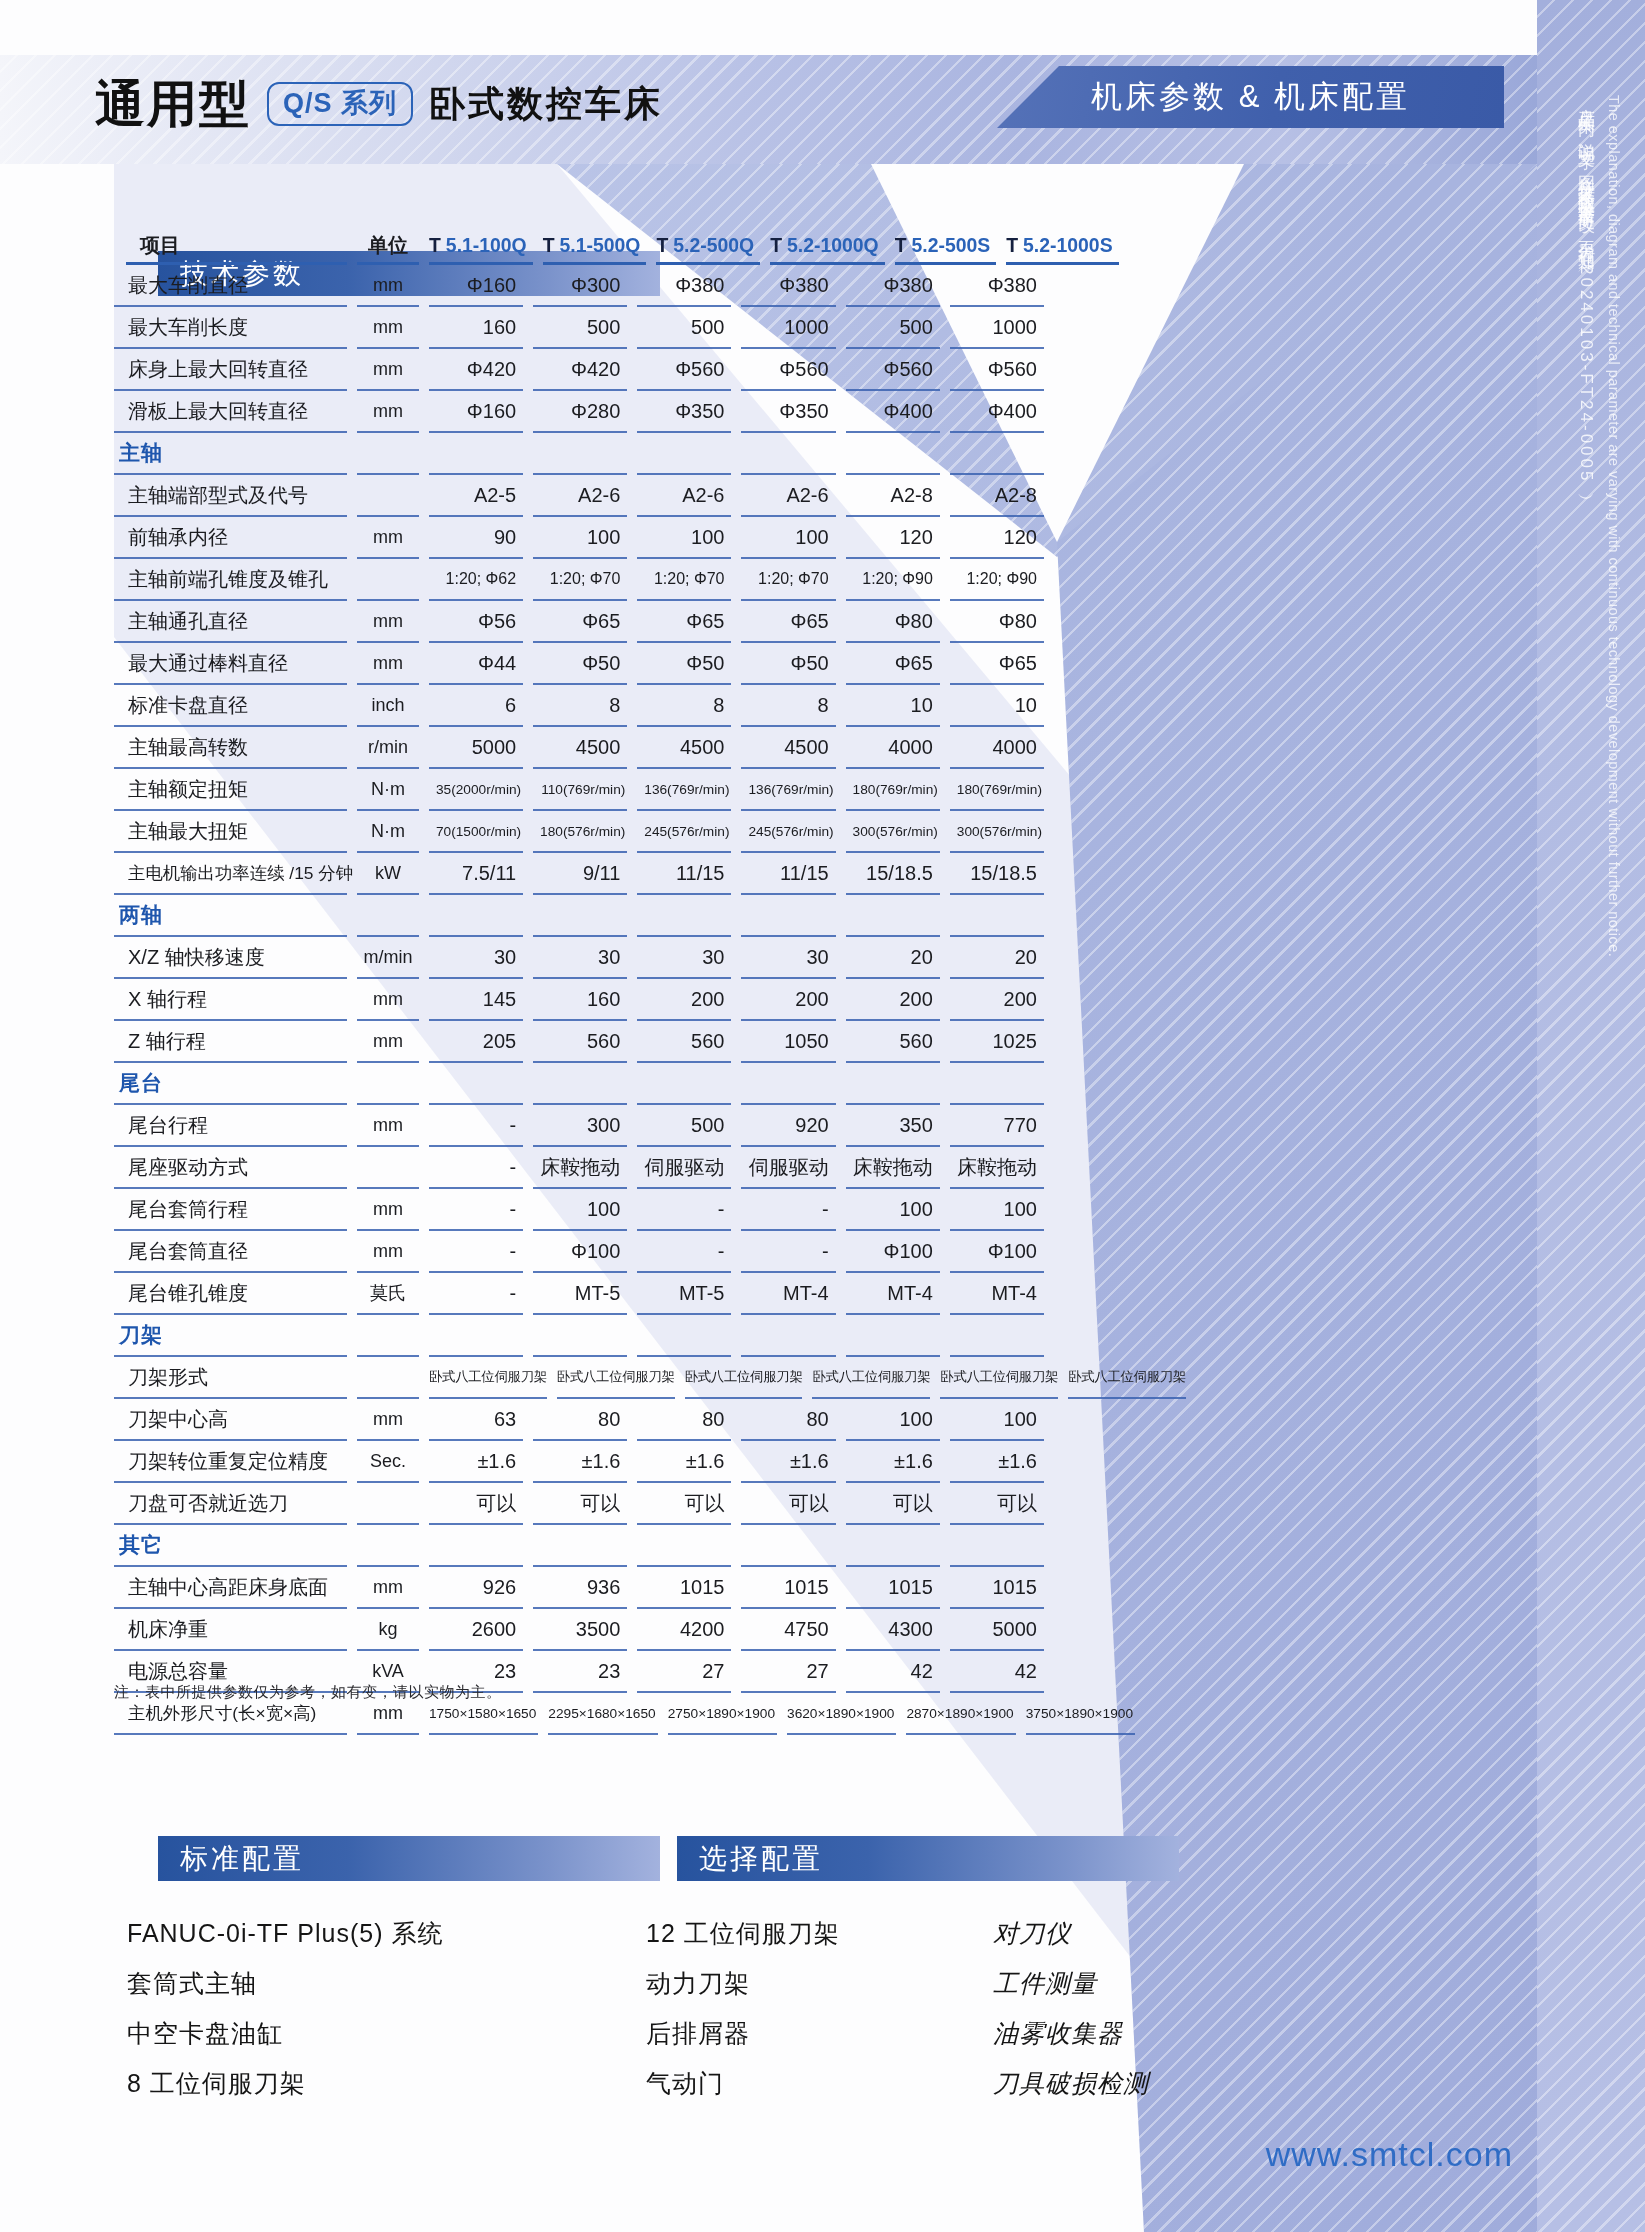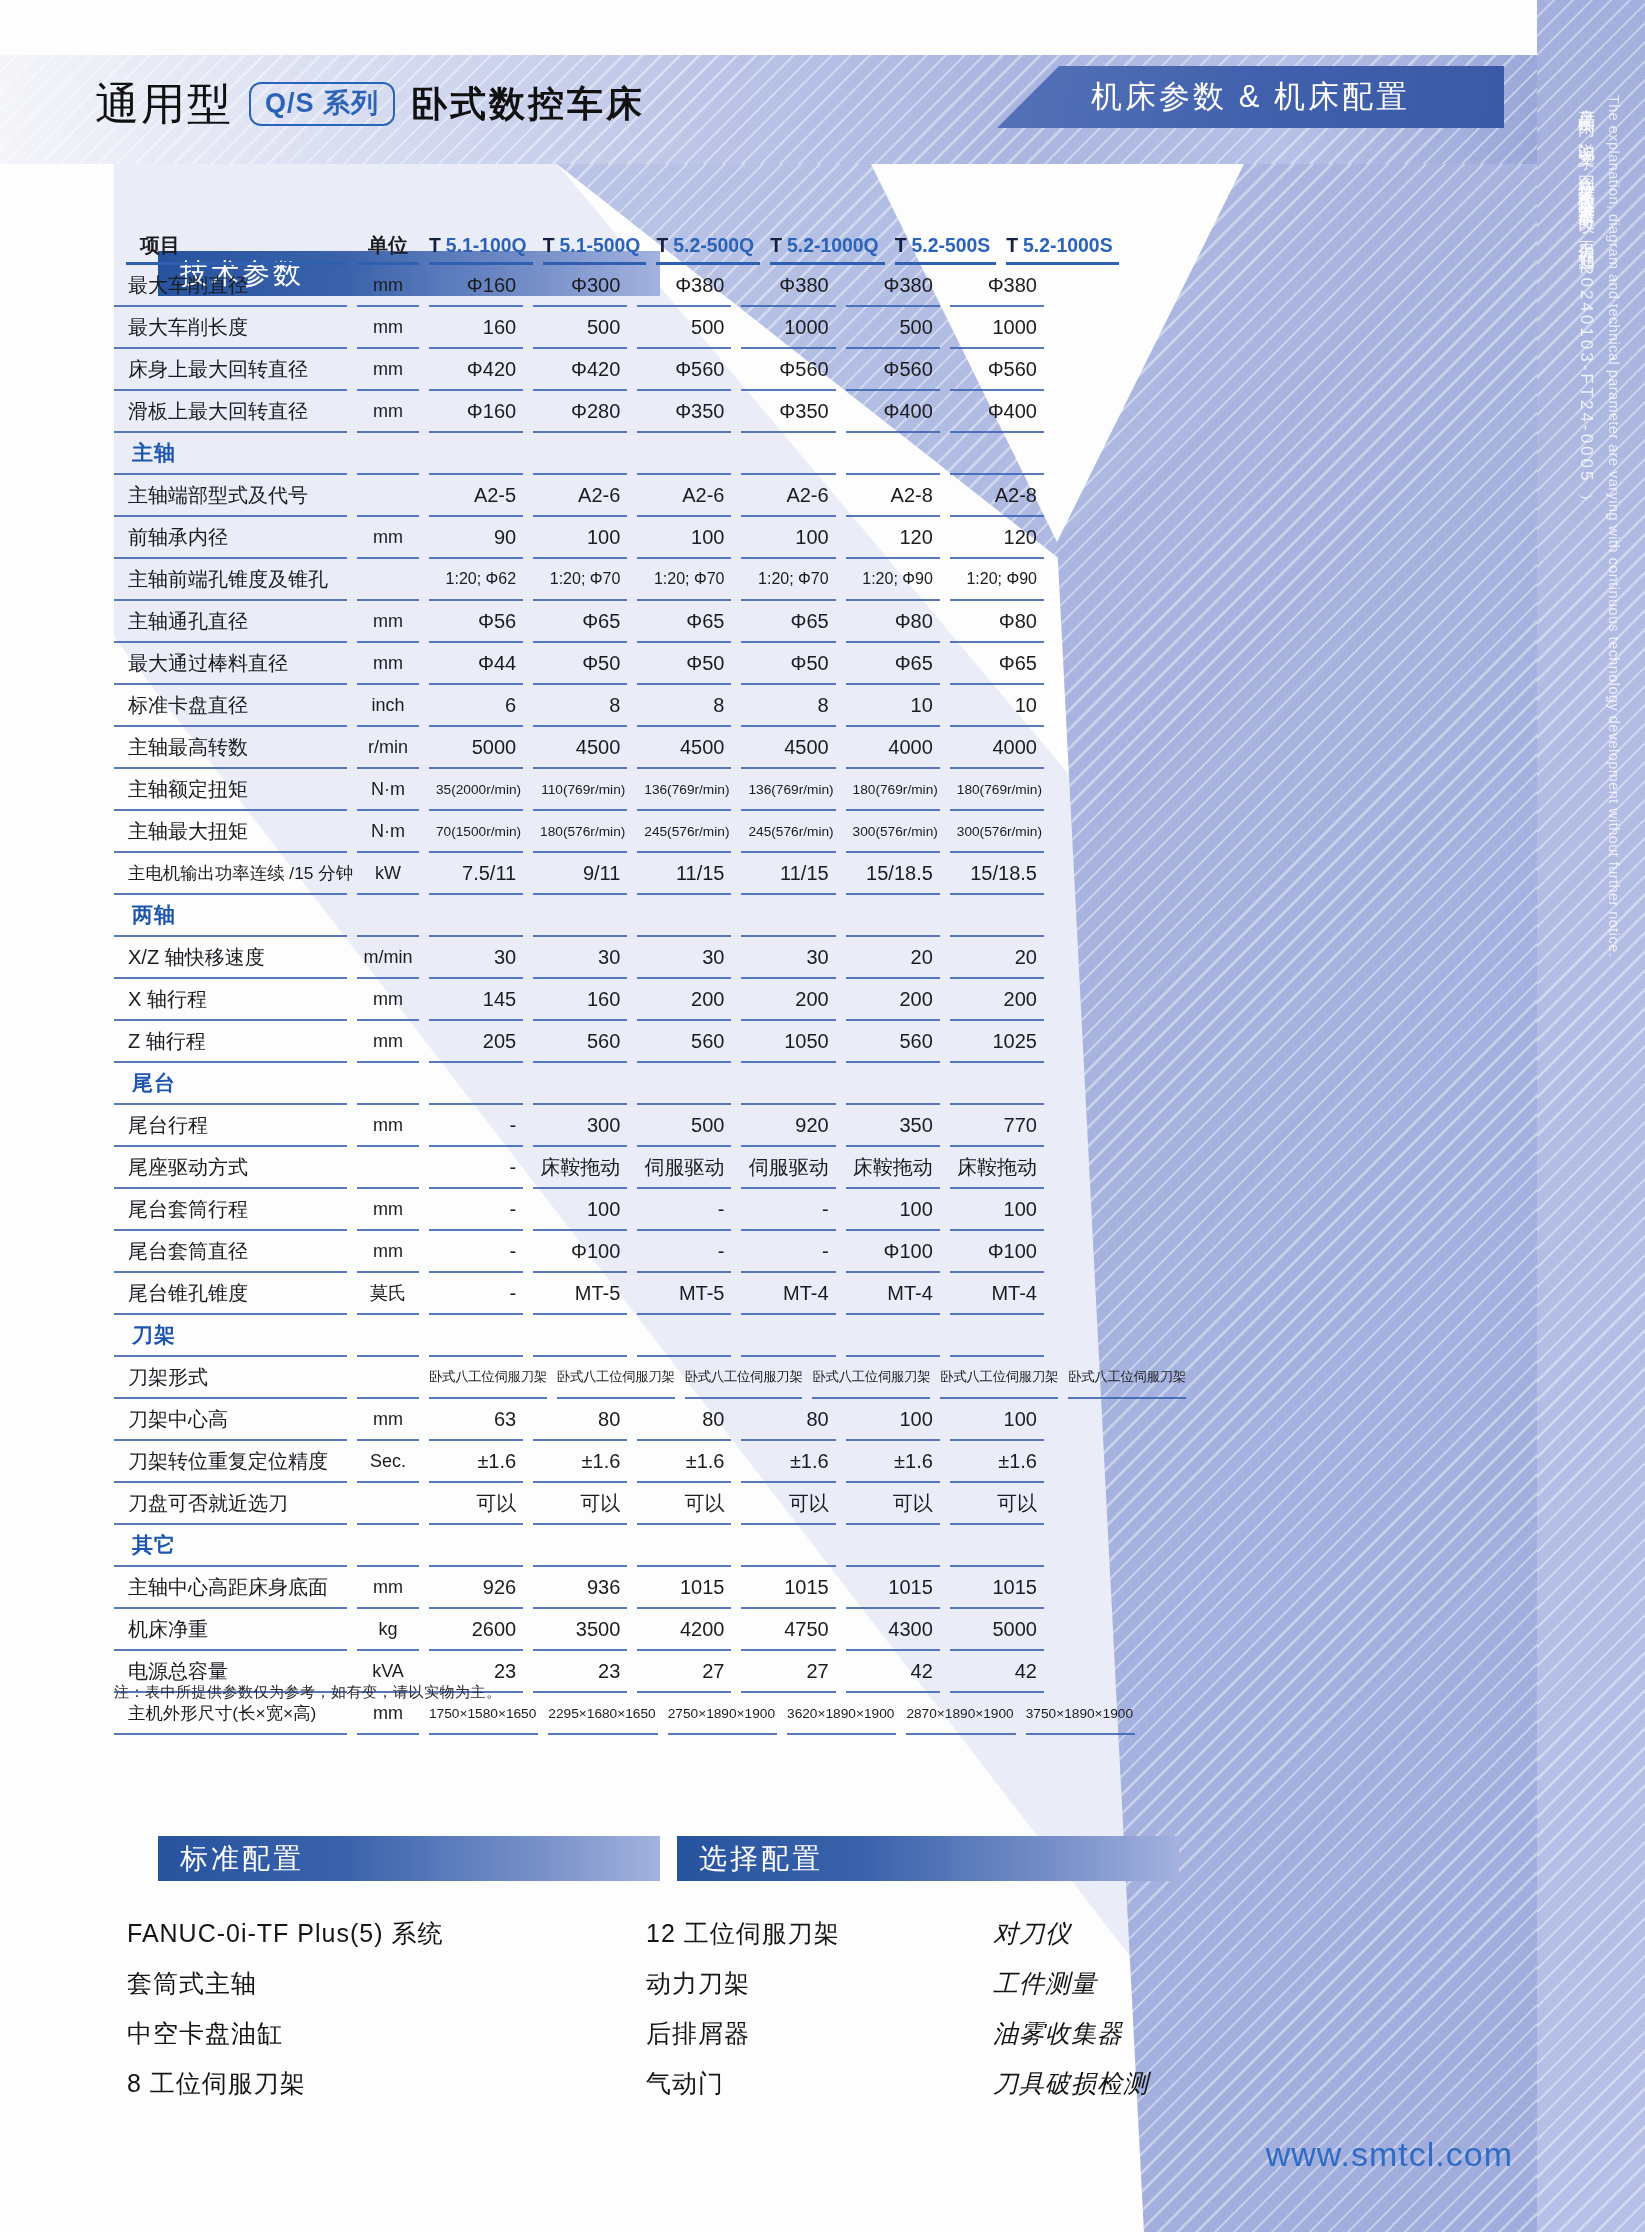--- a/index.html
+++ b/index.html
@@ -23,21 +23,21 @@
     clip-path:polygon(557px 164px,1537px 164px,1057px 557px);}
   .tri-main{position:absolute;inset:0;
     background:linear-gradient(115deg,#c2cbea 0%,#aab6e0 45%,#9fabdb 100%);
     clip-path:polygon(1057px 542px,1537px 164px,1646px 164px,1646px 2233px,1144px 2233px);}
   .tri-soft{position:absolute;inset:0;background:#b4bde4;opacity:.26;
     clip-path:polygon(114px 637px,114px 164px,557px 164px,1646px 1463px,1646px 2233px,1343px 2233px);}
   .white-v{position:absolute;inset:0;background:#fdfdfe;
     clip-path:polygon(871px 164px,1244px 164px,1057px 542px);}
   
   .title-row{position:absolute;left:95px;top:78px;height:52px;display:flex;align-items:center;z-index:5;}
-  .title-cat{font-size:44px;font-weight:400;letter-spacing:2px;color:#111;}
+  .title-cat{font-size:50px;font-weight:700;letter-spacing:2px;color:#111;}
   .series-badge{margin:0 16px;padding:1px 14px 3px;border:2.5px solid #2b63b8;border-radius:12px;
     color:#2b63b8;font-size:27px;font-weight:700;letter-spacing:1px;}
   .title-prod{font-size:36px;font-weight:800;letter-spacing:3px;color:#111;}
   .hdr-box{position:absolute;left:997px;top:66px;width:507px;height:62px;z-index:5;
     background:linear-gradient(100deg,#5572b8 0%,#4060ac 55%,#3a5aa7 100%);
     clip-path:polygon(62px 0,100% 0,100% 100%,0 100%);
     display:flex;align-items:center;justify-content:center;}
   .hdr-box span{color:#fff;font-size:31px;font-weight:500;letter-spacing:3px;}
   
   .banner{position:absolute;height:45px;z-index:5;display:flex;align-items:center;
@@ -58,21 +58,21 @@
   .h-model .mnum{color:#2b63b8;}
   .drow>div{height:42px;border-bottom:2px solid rgba(57,98,176,.85);}
   .c-label{justify-content:flex-start;padding-left:14px;font-size:20px;}
   .c-label.lbl-s{font-size:17.4px;}
   .c-unit{justify-content:center;font-size:18px;}
   .c-val{justify-content:flex-end;padding-right:7px;font-size:20px;overflow:visible;}
   .c-val.s{font-size:16px;}
   .c-val.xs{font-size:13.7px;padding-right:2px;}
   .c-val.cjk{font-size:13.4px;justify-content:center;padding-right:0;letter-spacing:-0.3px;}
   .srow>div{height:42px;border-bottom:2px solid rgba(57,98,176,.85);}
-  .srow .c-sec{justify-content:flex-start;padding-left:18px;font-size:21px;font-weight:700;color:#1e56ad;letter-spacing:1px;}
+  .srow .c-sec{justify-content:flex-start;padding-left:5px;font-size:21px;font-weight:700;color:#1e56ad;letter-spacing:1px;}
   .table-note{position:absolute;left:114px;top:1683px;z-index:5;font-size:15px;color:#2a2a2e;letter-spacing:0.5px;}
   
   .cfg-list{position:absolute;z-index:5;}
   .cfg-item{font-size:25px;color:#151515;height:50px;display:flex;align-items:center;letter-spacing:1px;}
   .cfg-std{left:127px;top:1908px;}
   .cfg-opt-l{left:646px;top:1908px;}
   .cfg-opt-r{left:993px;top:1908px;font-style:italic;}
   
   .website{position:absolute;right:133px;top:2135px;z-index:6;font-size:34px;color:#2f6cc5;letter-spacing:1px;}
   .side-cn{position:absolute;left:1575px;top:95px;height:1393px;z-index:6;

